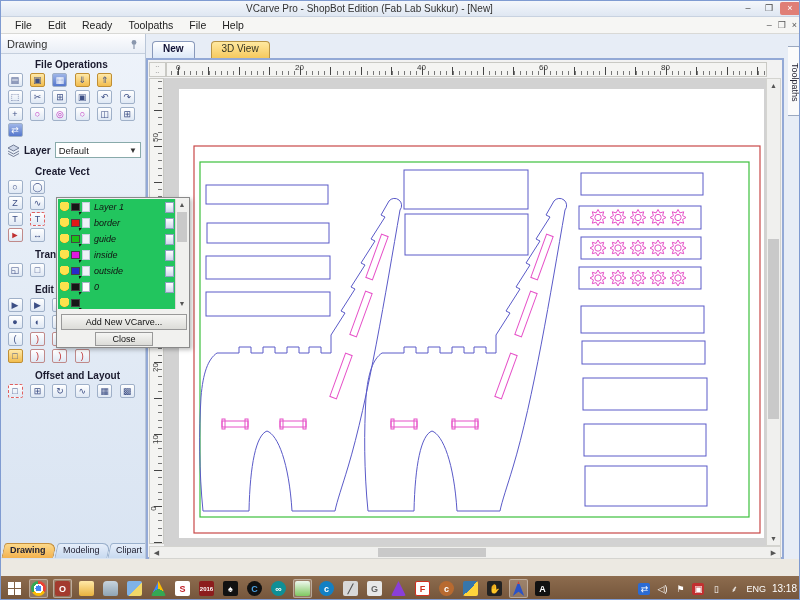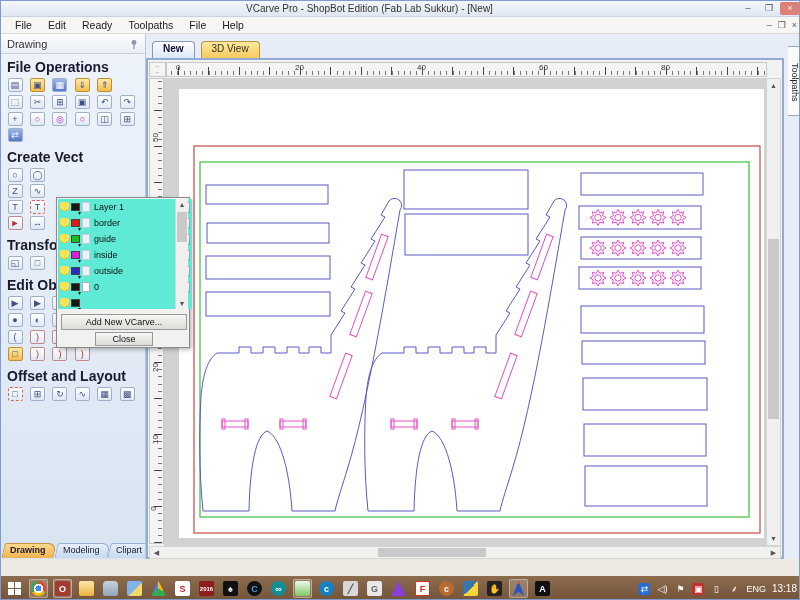--- a/index.html
+++ b/index.html
@@ -11,21 +11,21 @@
   .winbtn{width:20px;height:13px;font-size:9px;line-height:12px;text-align:center;color:#444;margin-right:1px;}
   .winbtn.close{background:#e07f76;color:#fff;border-radius:2px;}
   #menubar{position:absolute;left:0;top:16px;width:800px;height:17px;background:#f6f6f4;border-bottom:1px solid #d9d9d6;display:flex;align-items:center;padding-left:6px;}
   .menu-item{font-size:10.5px;color:#222;padding:1px 8px;}
   #child-btns{margin-left:auto;margin-right:4px;display:flex;gap:6px;font-size:9px;color:#555;}
   
   #left-panel{position:absolute;left:0;top:33px;width:145px;height:525px;background:linear-gradient(#eef3fa,#d9e4f2);border-right:1px solid #b9c6d8;overflow:hidden;}
   #panel-header{height:20px;background:linear-gradient(#fdfdfe,#e9eef6);border-bottom:1px solid #c5cfdd;display:flex;align-items:center;padding:0 6px;}
   #panel-header .ttl{flex:1;font-size:11px;color:#333;}
   .pin{width:10px;height:10px;}
-  .sec{font-size:14px;font-weight:bold;color:#1a1a2e;padding:5px 0 2px 6px;}
+  .sec{font-size:10px;font-weight:bold;color:#1a1a2e;padding:5px 0 2px 6px;margin-left:28px;}
   .icons{padding:0 0 1px 5px;line-height:0;}
   .ic{display:inline-block;width:15px;height:14px;margin:1px 1.5px;border:1px solid #9fb0c8;border-radius:2px;background:linear-gradient(#ffffff,#dfe8f4);font-size:9px;line-height:12px;text-align:center;color:#3d4f85;vertical-align:top;}
   .ic.y{background:linear-gradient(#ffe9a8,#f2bd4e);border-color:#c08f34;}
   .ic.b{background:linear-gradient(#9fb6e8,#5577cc);color:#fff;}
   .ic.m{color:#c02ec0;}
   .ic.r{color:#c03030;border-color:#c08a8a;}
   .ic.dash{border-style:dashed;border-color:#e06060;}
   .g-doc::before{content:"▤";} .g-open::before{content:"▣";} .g-save::before{content:"▦";}
   .g-imp::before{content:"⇓";} .g-exp::before{content:"⇑";} .g-sel::before{content:"⬚";}
   .g-cut::before{content:"✂";} .g-copy::before{content:"⊞";} .g-paste::before{content:"▣";}
@@ -45,21 +45,21 @@
   .layerstack{width:13px;height:13px;}
   #layer-combo{flex:1;height:16px;background:#fff;border:1px solid #8aa;font-size:9.5px;display:flex;align-items:center;padding:0 3px;color:#222;}
   #layer-combo .arrow{margin-left:auto;font-size:8px;color:#333;}
   
   #panel-tabs{position:absolute;left:0;bottom:1px;height:15px;display:flex;padding-left:2px;gap:1px;}
   .ptab{font-size:9px;color:#223;padding:1px 8px 0 6px;border:1px solid #9ab0cc;border-bottom:none;border-radius:3px 8px 0 0;background:linear-gradient(#e6eefa,#c8daf0);transform:skewX(-12deg);}
   .ptab span{display:inline-block;transform:skewX(12deg);}
   .ptab.active{background:linear-gradient(#fcd98a,#f3b24f);border-color:#c59040;font-weight:bold;}
   
   #canvas-zone{position:absolute;left:145px;top:33px;width:642px;height:525px;background:#e7edf6;}
-  #tabrow{position:absolute;left:6px;top:7px;height:17px;display:flex;gap:6px;}
+  #tabrow{position:absolute;left:6px;top:7px;height:17px;display:flex;gap:16px;}
   .vtab{font-size:10px;padding:1px 10px;border:1px solid #8899bb;border-bottom:none;border-radius:4px 4px 0 0;}
   .vtab.active{background:linear-gradient(#ffffff,#dce8f8);color:#113;font-weight:bold;}
   .vtab.yellow{background:linear-gradient(#ffe9a0,#f6c95e);border-color:#b99545;color:#332;}
   #workframe{position:absolute;left:0;top:24px;width:638px;height:501px;border:2px solid #93a9d6;background:#f2f2f2;}
   #hruler{position:absolute;left:18px;top:2px;width:601px;height:15px;background:#f4f4f2;border:1px solid #c9c9c4;}
   #hruler .num{position:absolute;top:0px;font-size:8px;color:#333;}
   #hruler .ticks{position:absolute;left:0;right:0;bottom:1px;height:4px;background:repeating-linear-gradient(90deg,#777 0 1px,transparent 1px 6.1px);background-position:11px 0;}
   #hruler .ticks2{position:absolute;left:0;right:0;bottom:1px;height:8px;background:repeating-linear-gradient(90deg,#444 0 1px,transparent 1px 30.5px);background-position:11px 0;}
   #corner{position:absolute;left:1px;top:2px;width:17px;height:15px;background:#f4f4f2;border:1px solid #c9c9c4;font-size:7px;color:#777;line-height:6px;text-align:center;}
   #vruler{position:absolute;left:1px;top:18px;width:15px;height:466px;background:#f4f4f2;border:1px solid #c9c9c4;}
@@ -72,21 +72,21 @@
   #vscroll{left:618px;top:18px;width:15px;height:468px;}
   #vscroll .thumb{position:absolute;left:1px;top:160px;width:11px;height:180px;background:#c9c9c9;}
   #hscroll{left:1px;top:486px;width:632px;height:13px;}
   #hscroll .thumb{position:absolute;top:1px;left:228px;width:108px;height:9px;background:#c9c9c9;}
   .sbarrow{position:absolute;font-size:7px;color:#555;line-height:11px;width:11px;text-align:center;}
   
   #toolstrip{position:absolute;left:787px;top:33px;width:13px;height:525px;background:#e7edf6;}
   #toolpaths-tab{position:absolute;left:0;top:12px;width:13px;height:70px;background:#fbfbfb;border:1px solid #9aa8c0;border-left:none;border-radius:0 3px 3px 0;writing-mode:vertical-rl;font-size:9px;color:#223;text-align:center;padding-top:2px;}
   
   #popup{position:absolute;left:55px;top:196px;width:134px;height:151px;background:#f1f1ef;border:1px solid #8a8a8a;box-shadow:2px 2px 4px rgba(0,0,0,.25);z-index:50;}
-  #popup-list{position:absolute;left:1px;top:1px;width:134px;height:110px;background:#5eead4;overflow:hidden;}
+  #popup-list{position:absolute;left:1px;top:1px;width:118px;height:110px;background:#22c55e;overflow:hidden;font-style:italic;}
   .lrow{height:16px;display:flex;align-items:center;gap:2px;padding-left:2px;}
   .bulb{width:9px;height:11px;background:radial-gradient(circle at 50% 35%,#ffe24d 55%,#caa520 60%,transparent 62%);}
   .swatch{width:9px;height:8px;border:1px solid #444;position:relative;}
   .swatch::after{content:"▾";position:absolute;right:-2px;bottom:-6px;font-size:6px;color:#111;}
   .sw0,.sw5,.sw6{background:#161616;} .sw1{background:#e01818;} .sw2{background:#18c018;}
   .sw3{background:#e018e0;} .sw4{background:#2828cc;}
   .sheet{width:8px;height:10px;background:#fdfdfd;border:1px solid #a8b4c6;}
   .sheet.lt{background:#eef2f8;border-color:#c5cede;}
   .lname{font-size:9px;color:#111;flex:1;padding-left:2px;white-space:nowrap;overflow:hidden;}
   .rsheet{width:9px;height:11px;background:linear-gradient(#fff,#cdd8ea);border:1px solid #8fa2c0;margin-right:2px;}
@@ -171,20 +171,32 @@
     <div class="icons">
       <span class="ic g-pan"></span>
       <span class="ic m g-zoom"></span>
       <span class="ic m g-zoombox"></span>
       <span class="ic m g-zoom"></span>
       <span class="ic g-split"></span>
       <span class="ic g-grid"></span>
       <span class="ic b g-swap"></span>
     </div>
 
+    <div id="layer-row">
+      <svg class="layerstack" viewBox="0 0 13 13">
+          <path d="M6.5 1 12 4 6.5 7 1 4Z" fill="#cfd8ea" stroke="#55617d" stroke-width=".8"></path>
+          <path d="M1 7l5.5 3L12 7" fill="none" stroke="#55617d" stroke-width=".8"></path>
+          <path d="M1 9.5l5.5 3 5.5-3" fill="none" stroke="#55617d" stroke-width=".8"></path>
+        </svg>
+      <span class="lbl">Layer</span>
+      <div id="layer-combo">
+        <span>Default</span>
+        <span class="arrow">▼</span>
+      </div>
+    </div>
 
     <div class="sec">Create Vect</div>
     <div class="icons" style="width:55px">
       <span class="ic g-circ"></span>
       <span class="ic g-ell"></span>
       <span class="ic g-poly"></span>
       <span class="ic g-curve"></span>
       <span class="ic g-text"></span>
       <span class="ic dash g-text"></span>
       <span class="ic r g-draw"></span>

